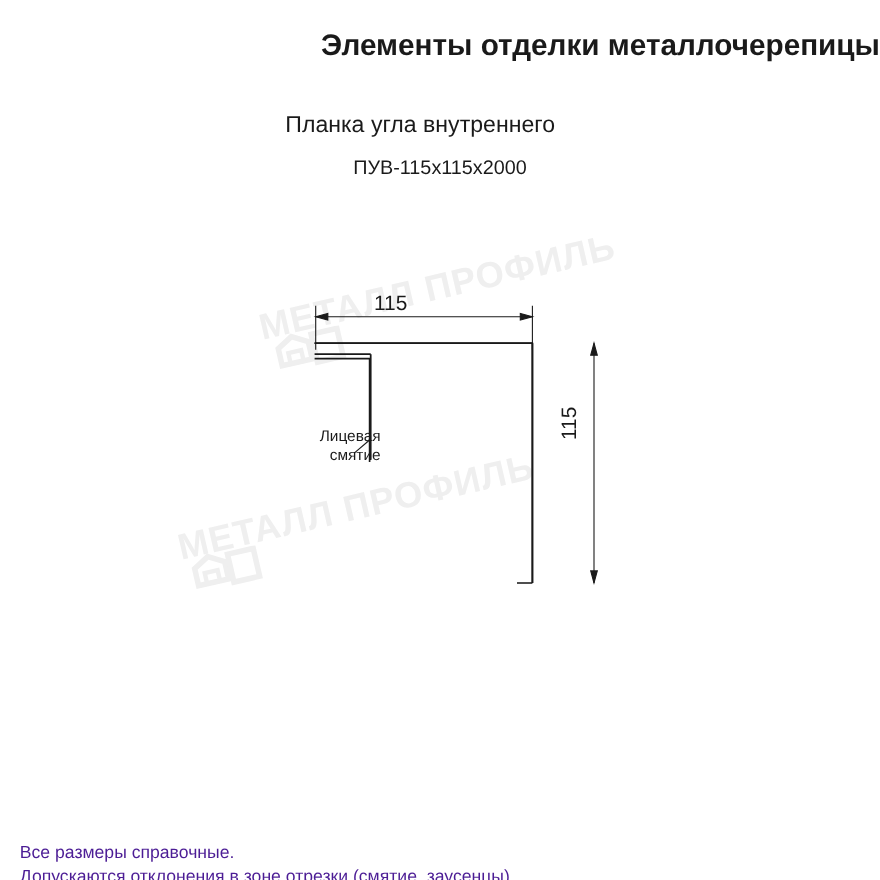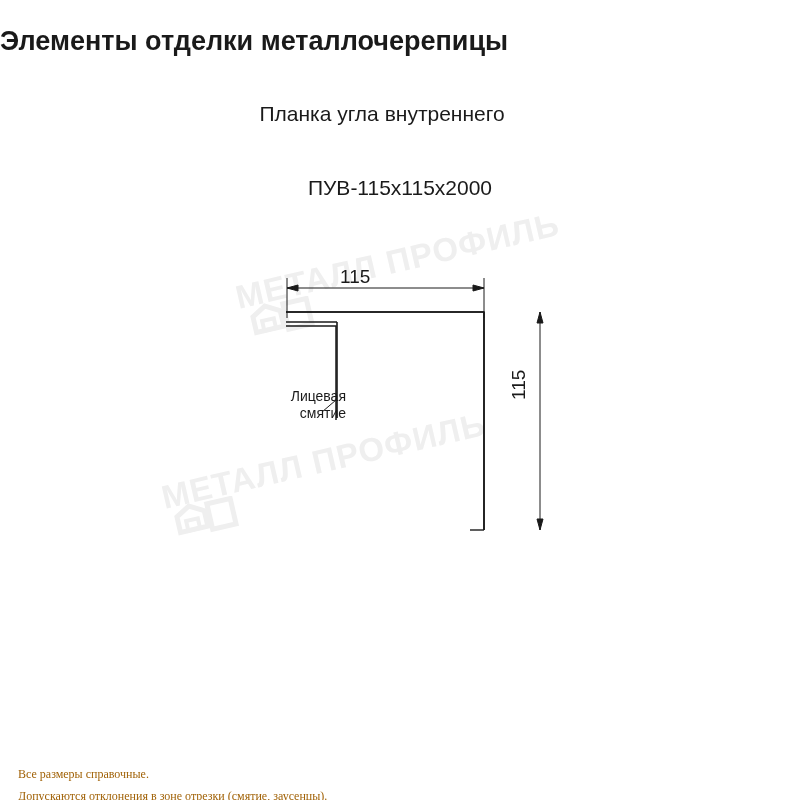--- a/index.html
+++ b/index.html
@@ -14,42 +14,41 @@
     overflow: hidden;
     font-family: "Liberation Sans", sans-serif;
     color: #1a1a1a;
   }
 
   .page-title {
     position: absolute;
     top: 26px;
     left: 0;
     width: 800px;
-    text-align: left;
+    text-align: right;
     font-size: 27px;
     font-weight: bold;
     letter-spacing: 0px;
   }
 
   .subtitle-1 {
     position: absolute;
     top: 102px;
     left: 0;
     width: 764px;
     text-align: center;
     font-size: 21px;
   }
   .subtitle-2 {
     position: absolute;
     top: 142px;
     left: 0;
     width: 800px;
     text-align: center;
-    font-size: 21px;
-    margin-top: 34px;
+    font-size: 18px;
   }
 
   .drawing {
     position: absolute;
     top: 200px;
     left: 0;
     width: 800px;
     height: 420px;
   }
 
@@ -83,23 +82,22 @@
     transform: rotate(-13deg);
   }
   .wm-logo {
     position: absolute;
     color: #efefef;
   }
 
   .footer-note {
     position: absolute;
     left: 18px;
-    font-size: 12px;
-    color: #a16207;
-    font-family: Liberation Serif, serif;
+    font-size: 16px;
+    color: #4c1d95;
   }
   .footer-note.l1 { top: 767px; }
   .footer-note.l2 { top: 789px; }
 
   .label-face {
     position: absolute;
     left: 256px;
     top: 388px;
     font-size: 14px;
     line-height: 17px;

